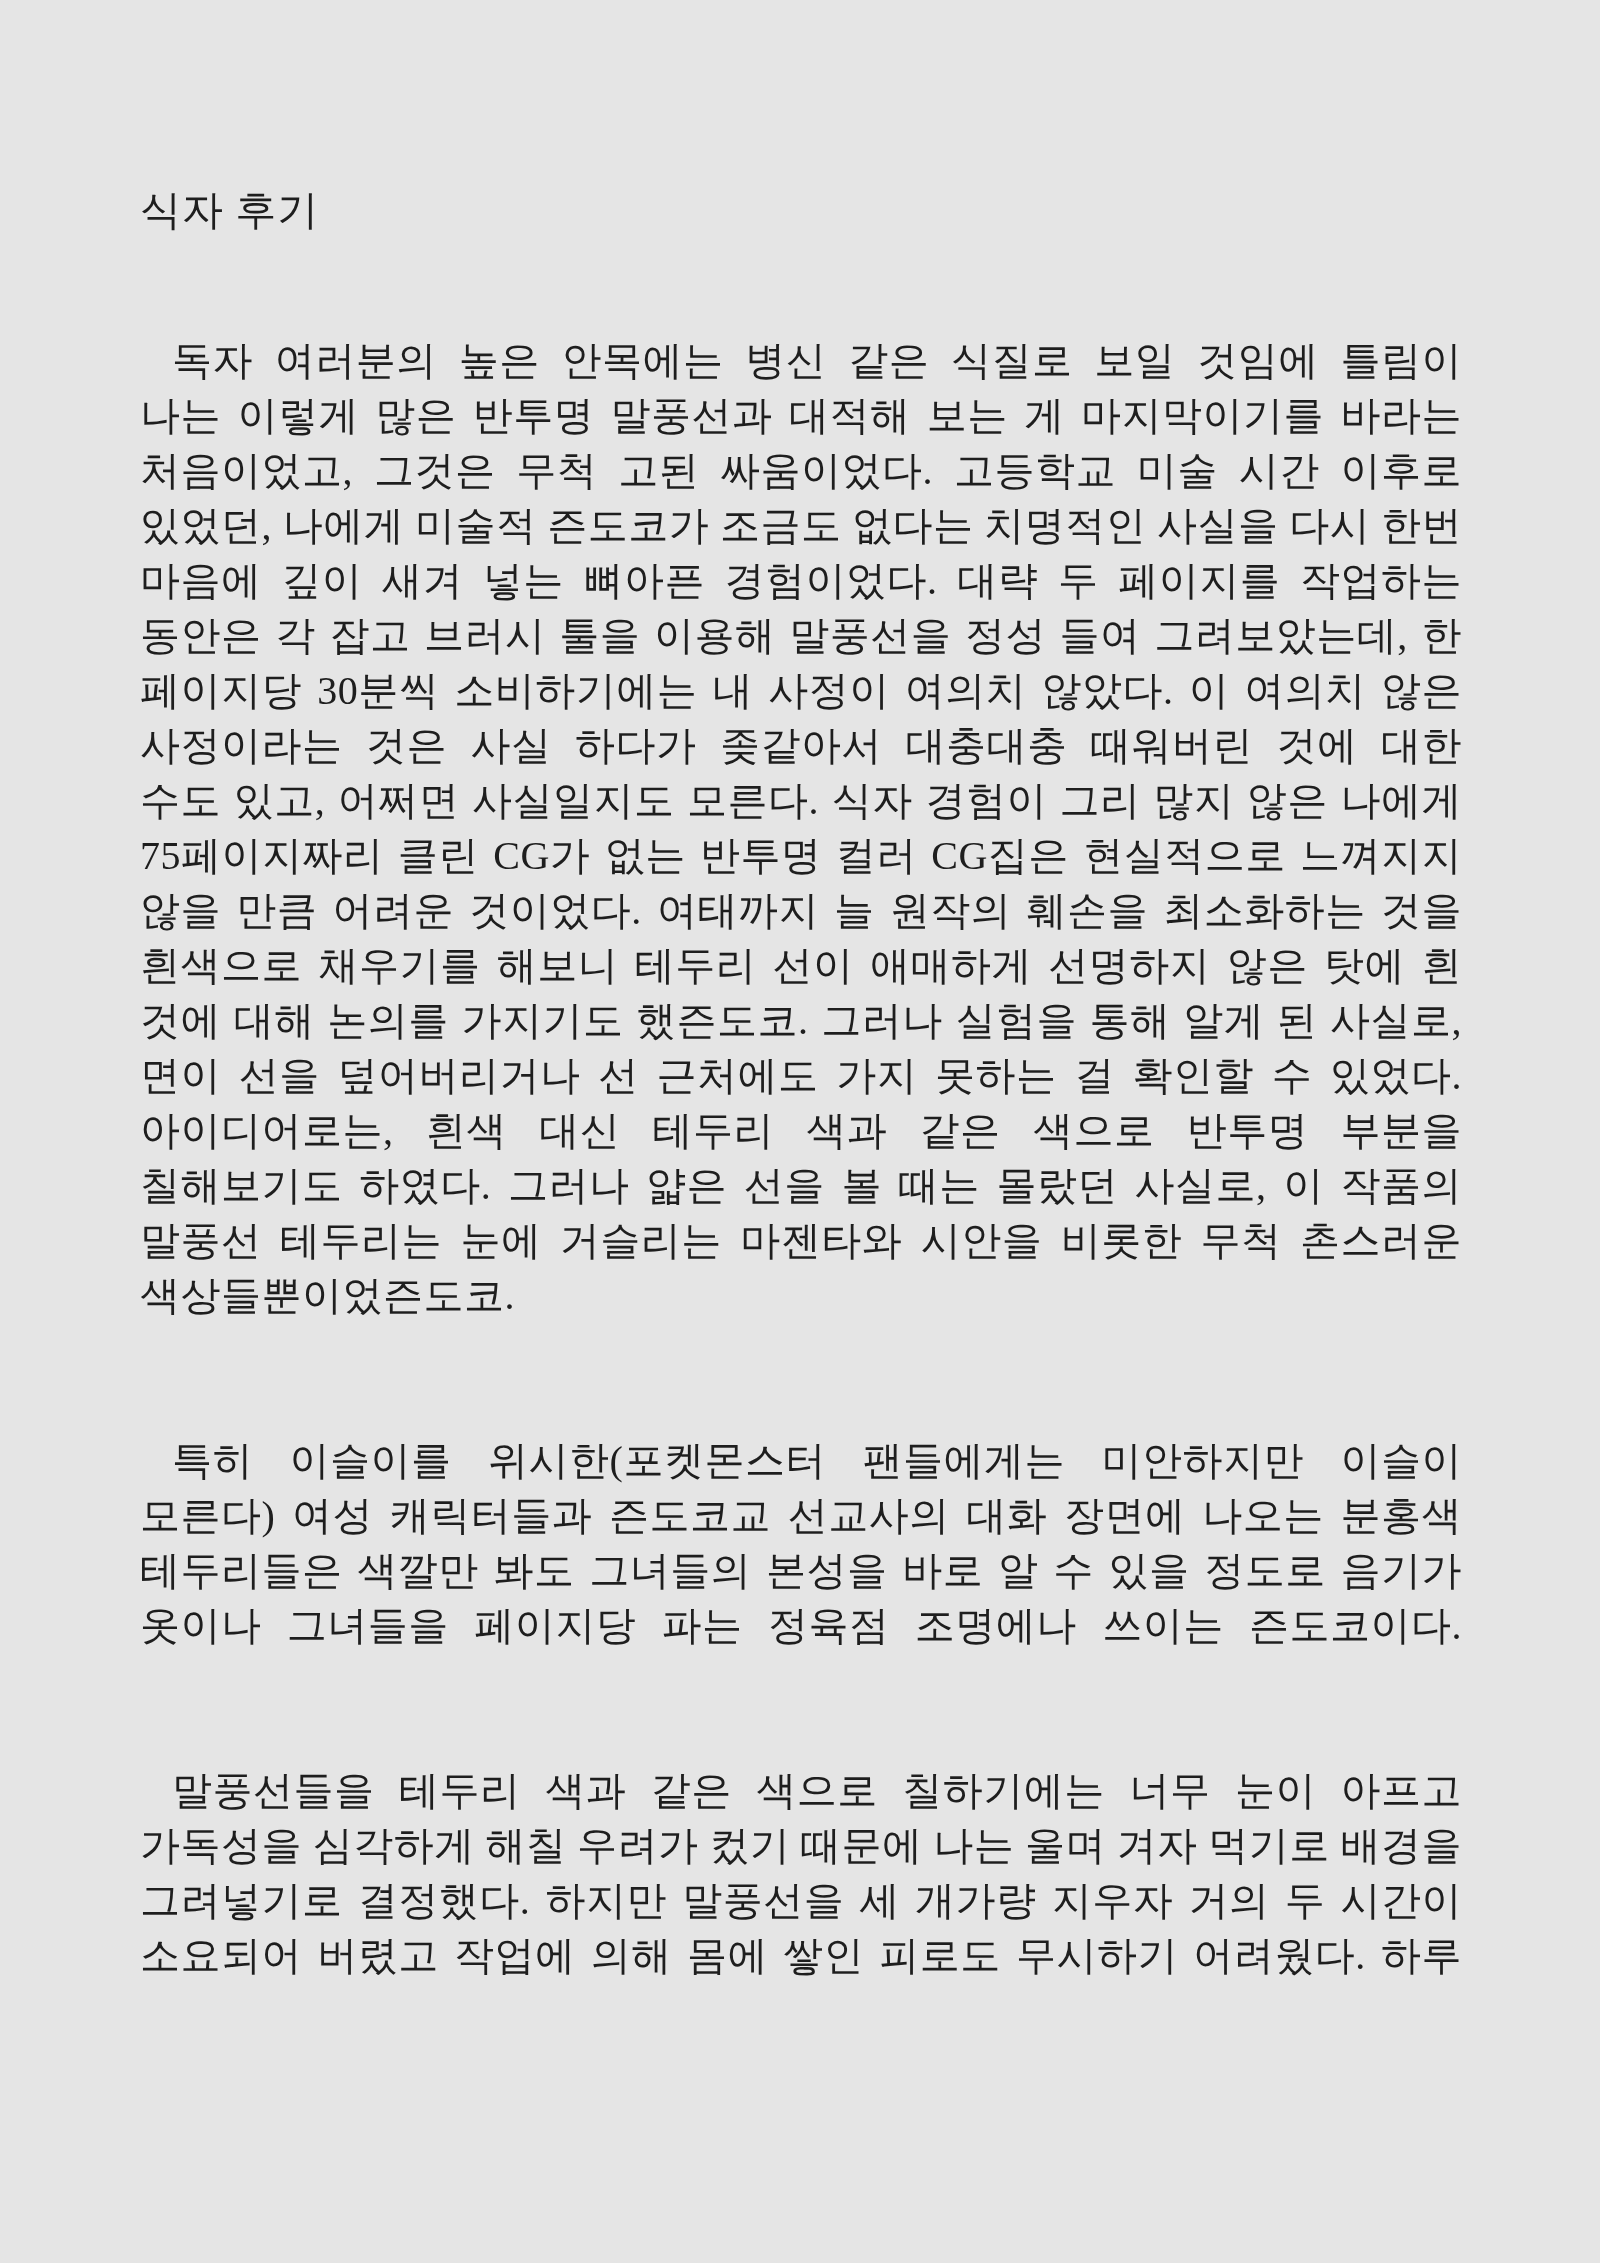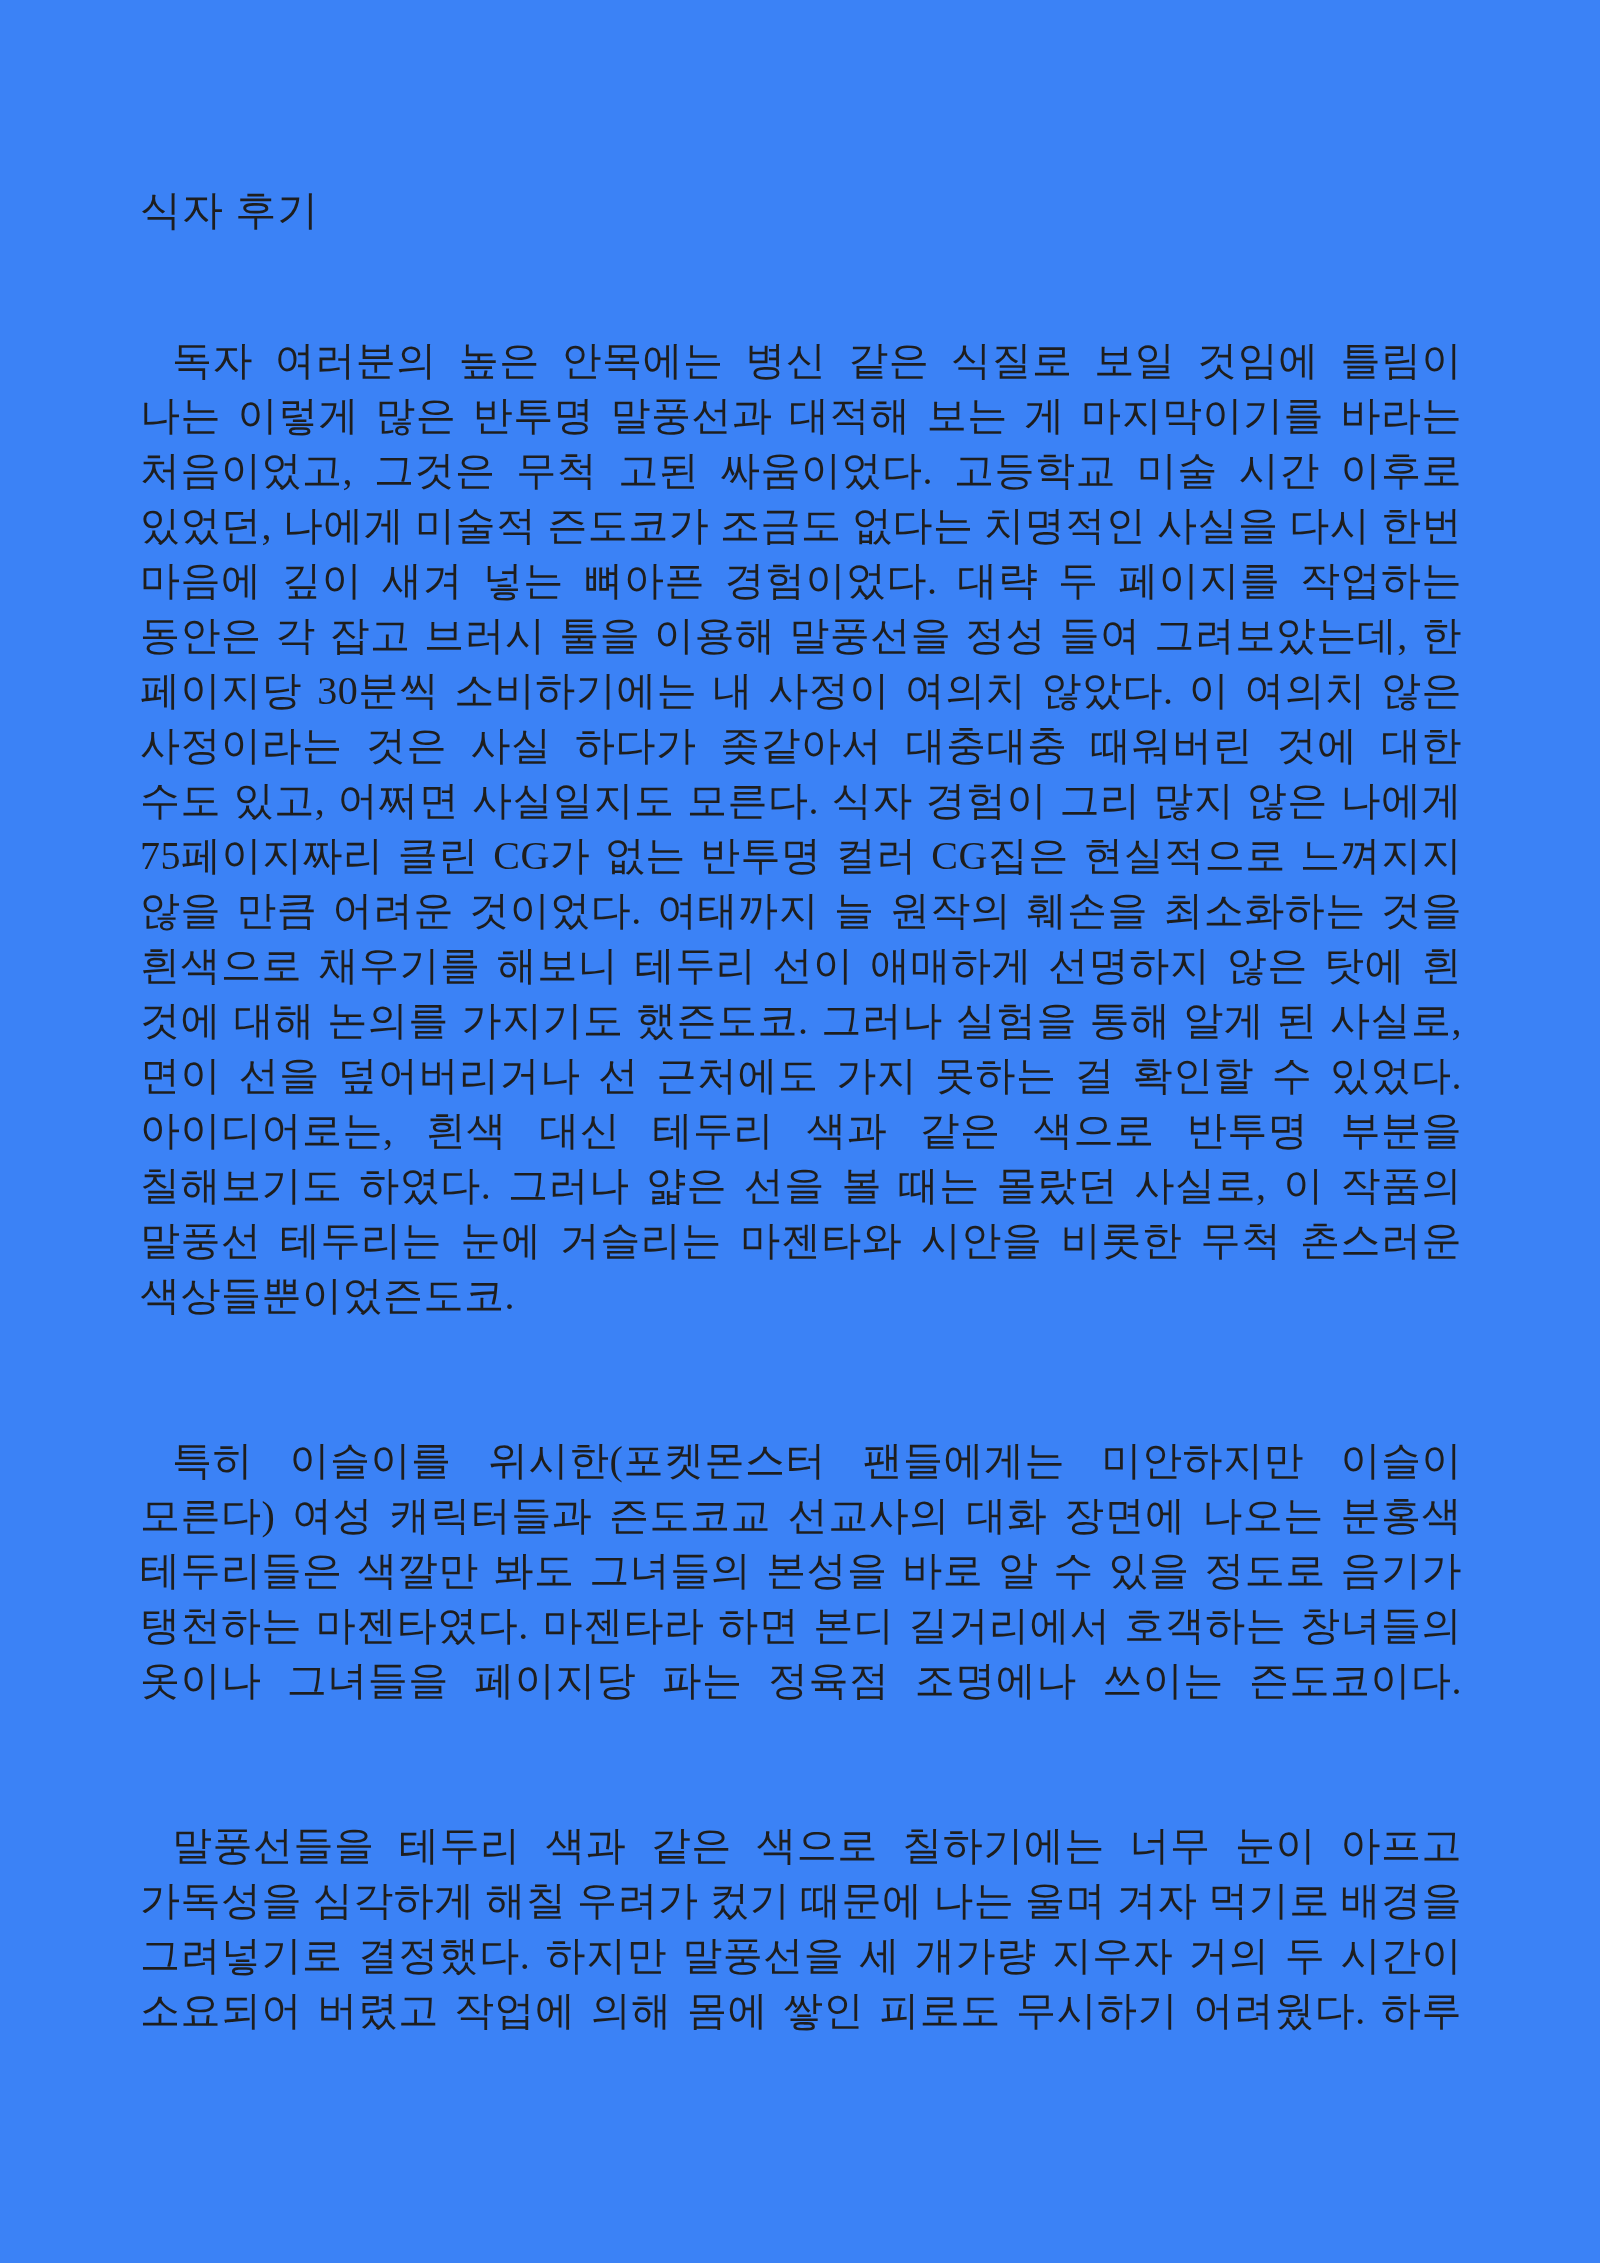--- a/index.html
+++ b/index.html
@@ -5,21 +5,21 @@
   html, body {
     margin: 0;
     padding: 0;
     background: #ffffff;
   }
   .page {
     position: relative;
     width: 1600px;
     height: 2263px;
     margin: 0 auto;
-    background: #3b82f6;
+    background: #e5e5e5;
     color: #1e1e1e;
     font-family: "Liberation Serif", "DejaVu Serif", serif;
     overflow: hidden;
     box-sizing: border-box;
     padding: 186px 138px 0 140px;
   }
   .doc-title {
     font-size: 41px;
     font-weight: 400;
     letter-spacing: 1px;
@@ -74,21 +74,20 @@
         <div class="line">면이 선을 덮어버리거나 선 근처에도 가지 못하는 걸 확인할 수 있었다. 다음</div>
         <div class="line">아이디어로는, 흰색 대신 테두리 색과 같은 색으로 반투명 부분을</div>
         <div class="line">칠해보기도 하였다. 그러나 얇은 선을 볼 때는 몰랐던 사실로, 이 작품의</div>
         <div class="line">말풍선 테두리는 눈에 거슬리는 마젠타와 시안을 비롯한 무척 촌스러운</div>
         <div class="line natural">색상들뿐이었즌도코.</div>
       </div>
       <div class="paragraph">
         <div class="line first">특히 이슬이를 위시한(포켓몬스터 팬들에게는 미안하지만 이슬이 말고는</div>
         <div class="line">모른다) 여성 캐릭터들과 즌도코교 선교사의 대화 장면에 나오는 분홍색</div>
         <div class="line">테두리들은 색깔만 봐도 그녀들의 본성을 바로 알 수 있을 정도로 음기가</div>
-        <div class="line">탱천하는 마젠타였다. 마젠타라 하면 본디 길거리에서 호객하는 창녀들의</div>
         <div class="line">옷이나 그녀들을 페이지당 파는 정육점 조명에나 쓰이는 즌도코이다.</div>
       </div>
       <div class="paragraph">
         <div class="line first">말풍선들을 테두리 색과 같은 색으로 칠하기에는 너무 눈이 아프고</div>
         <div class="line">가독성을 심각하게 해칠 우려가 컸기 때문에 나는 울며 겨자 먹기로 배경을</div>
         <div class="line">그려넣기로 결정했다. 하지만 말풍선을 세 개가량 지우자 거의 두 시간이</div>
         <div class="line">소요되어 버렸고 작업에 의해 몸에 쌓인 피로도 무시하기 어려웠다. 하루</div>
       </div>
     </div>
 </div>

